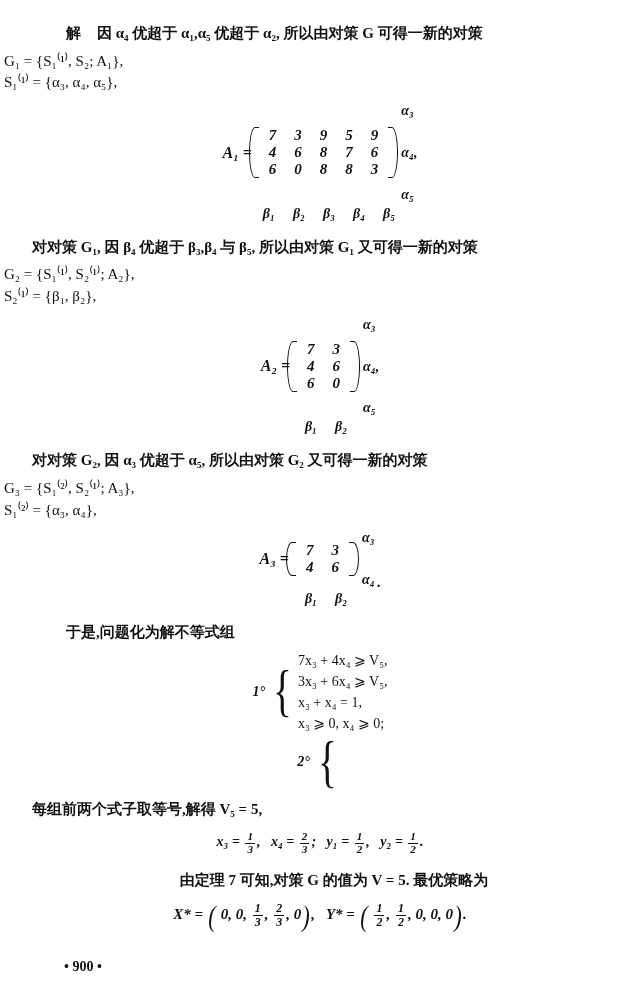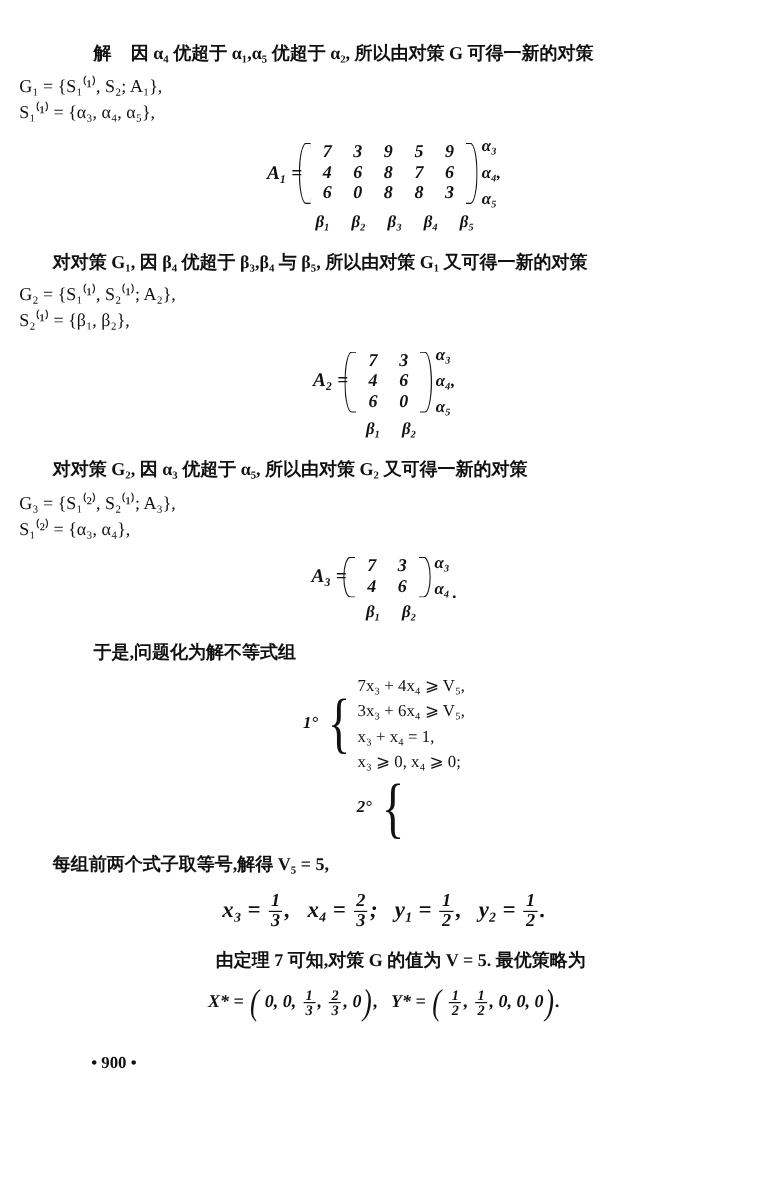--- a/index.html
+++ b/index.html
@@ -12,21 +12,21 @@
     height: 988px;
     position: relative;
     font-family: "Liberation Serif", serif;
     color: #111;
     overflow: hidden;
   }
   .page {
     position: relative;
     width: 640px;
     height: 988px;
-    padding: 16px;
+    padding: 4px;
     box-sizing: border-box;
   }
   .para {
     font-size: 15px;
     font-weight: bold;
     margin: 0;
     line-height: 1.5;
   }
   .para .lead {
     margin-right: 16px;
@@ -84,20 +84,21 @@
     font-size: 15px;
     font-weight: bold;
     font-style: italic;
   }
   .rowlabels {
     display: flex;
     flex-direction: column;
     justify-content: center;
     margin-left: 12px;
     font-size: 14px;
+    gap: 20px;
   }
   .rowlabels span {
     padding: 1px 0;
     font-style: italic;
     font-weight: bold;
     line-height: 1.42;
   }
   .collabels {
     display: flex;
     justify-content: center;
@@ -345,21 +346,21 @@
     <span class="sys-tag">2°</span>
     <span class="brace">{</span>
   </div>
 
   <div class="sp14"></div>
 
   <div class="para" style="padding-left:28px;">每组前两个式子取等号,解得 V₅ = 5,</div>
 
   <div class="sp10"></div>
 
-  <div class="blk-center" style="font-size:19px; font-weight:bold; font-style:italic;">
+  <div class="blk-center" style="font-size:14px; font-weight:bold; font-style:italic;">
     <span>x₃ =</span>
     <span class="frac">
       <span class="num">1</span>
       <span class="den">3</span>
     </span>,&nbsp;&nbsp;
     <span>x₄ =</span>
     <span class="frac">
       <span class="num">2</span>
       <span class="den">3</span>
     </span>;&nbsp;&nbsp;

